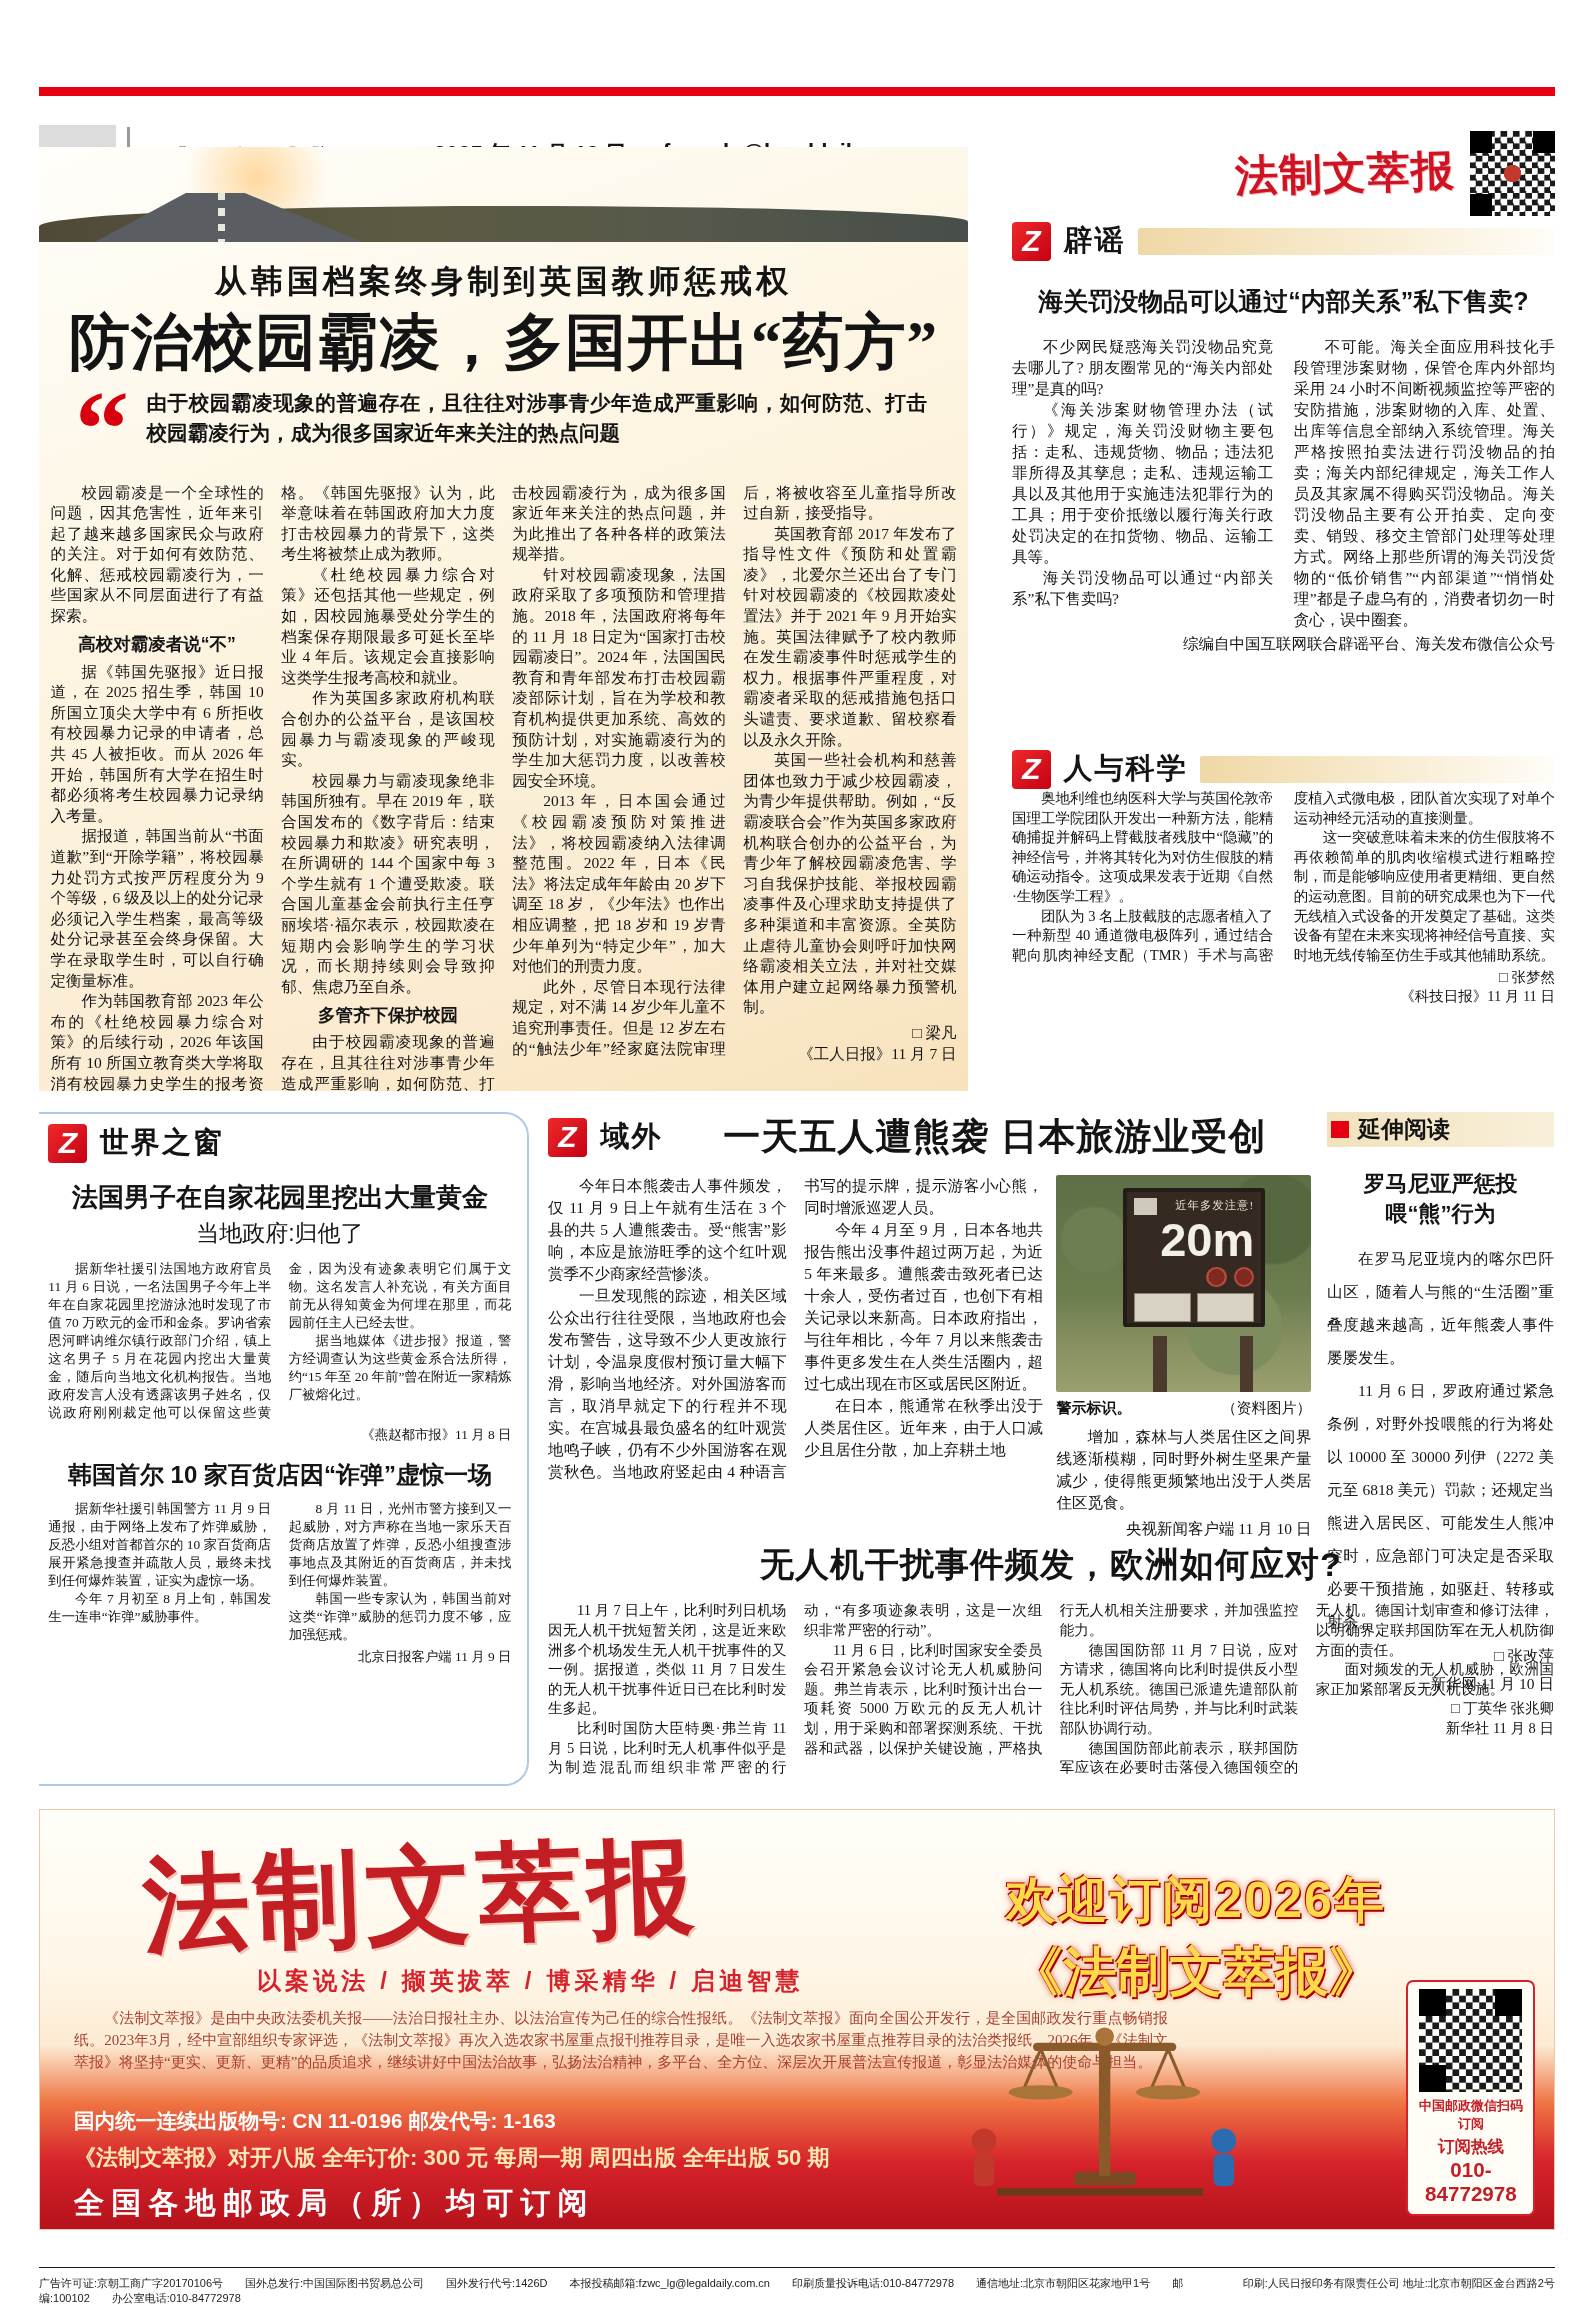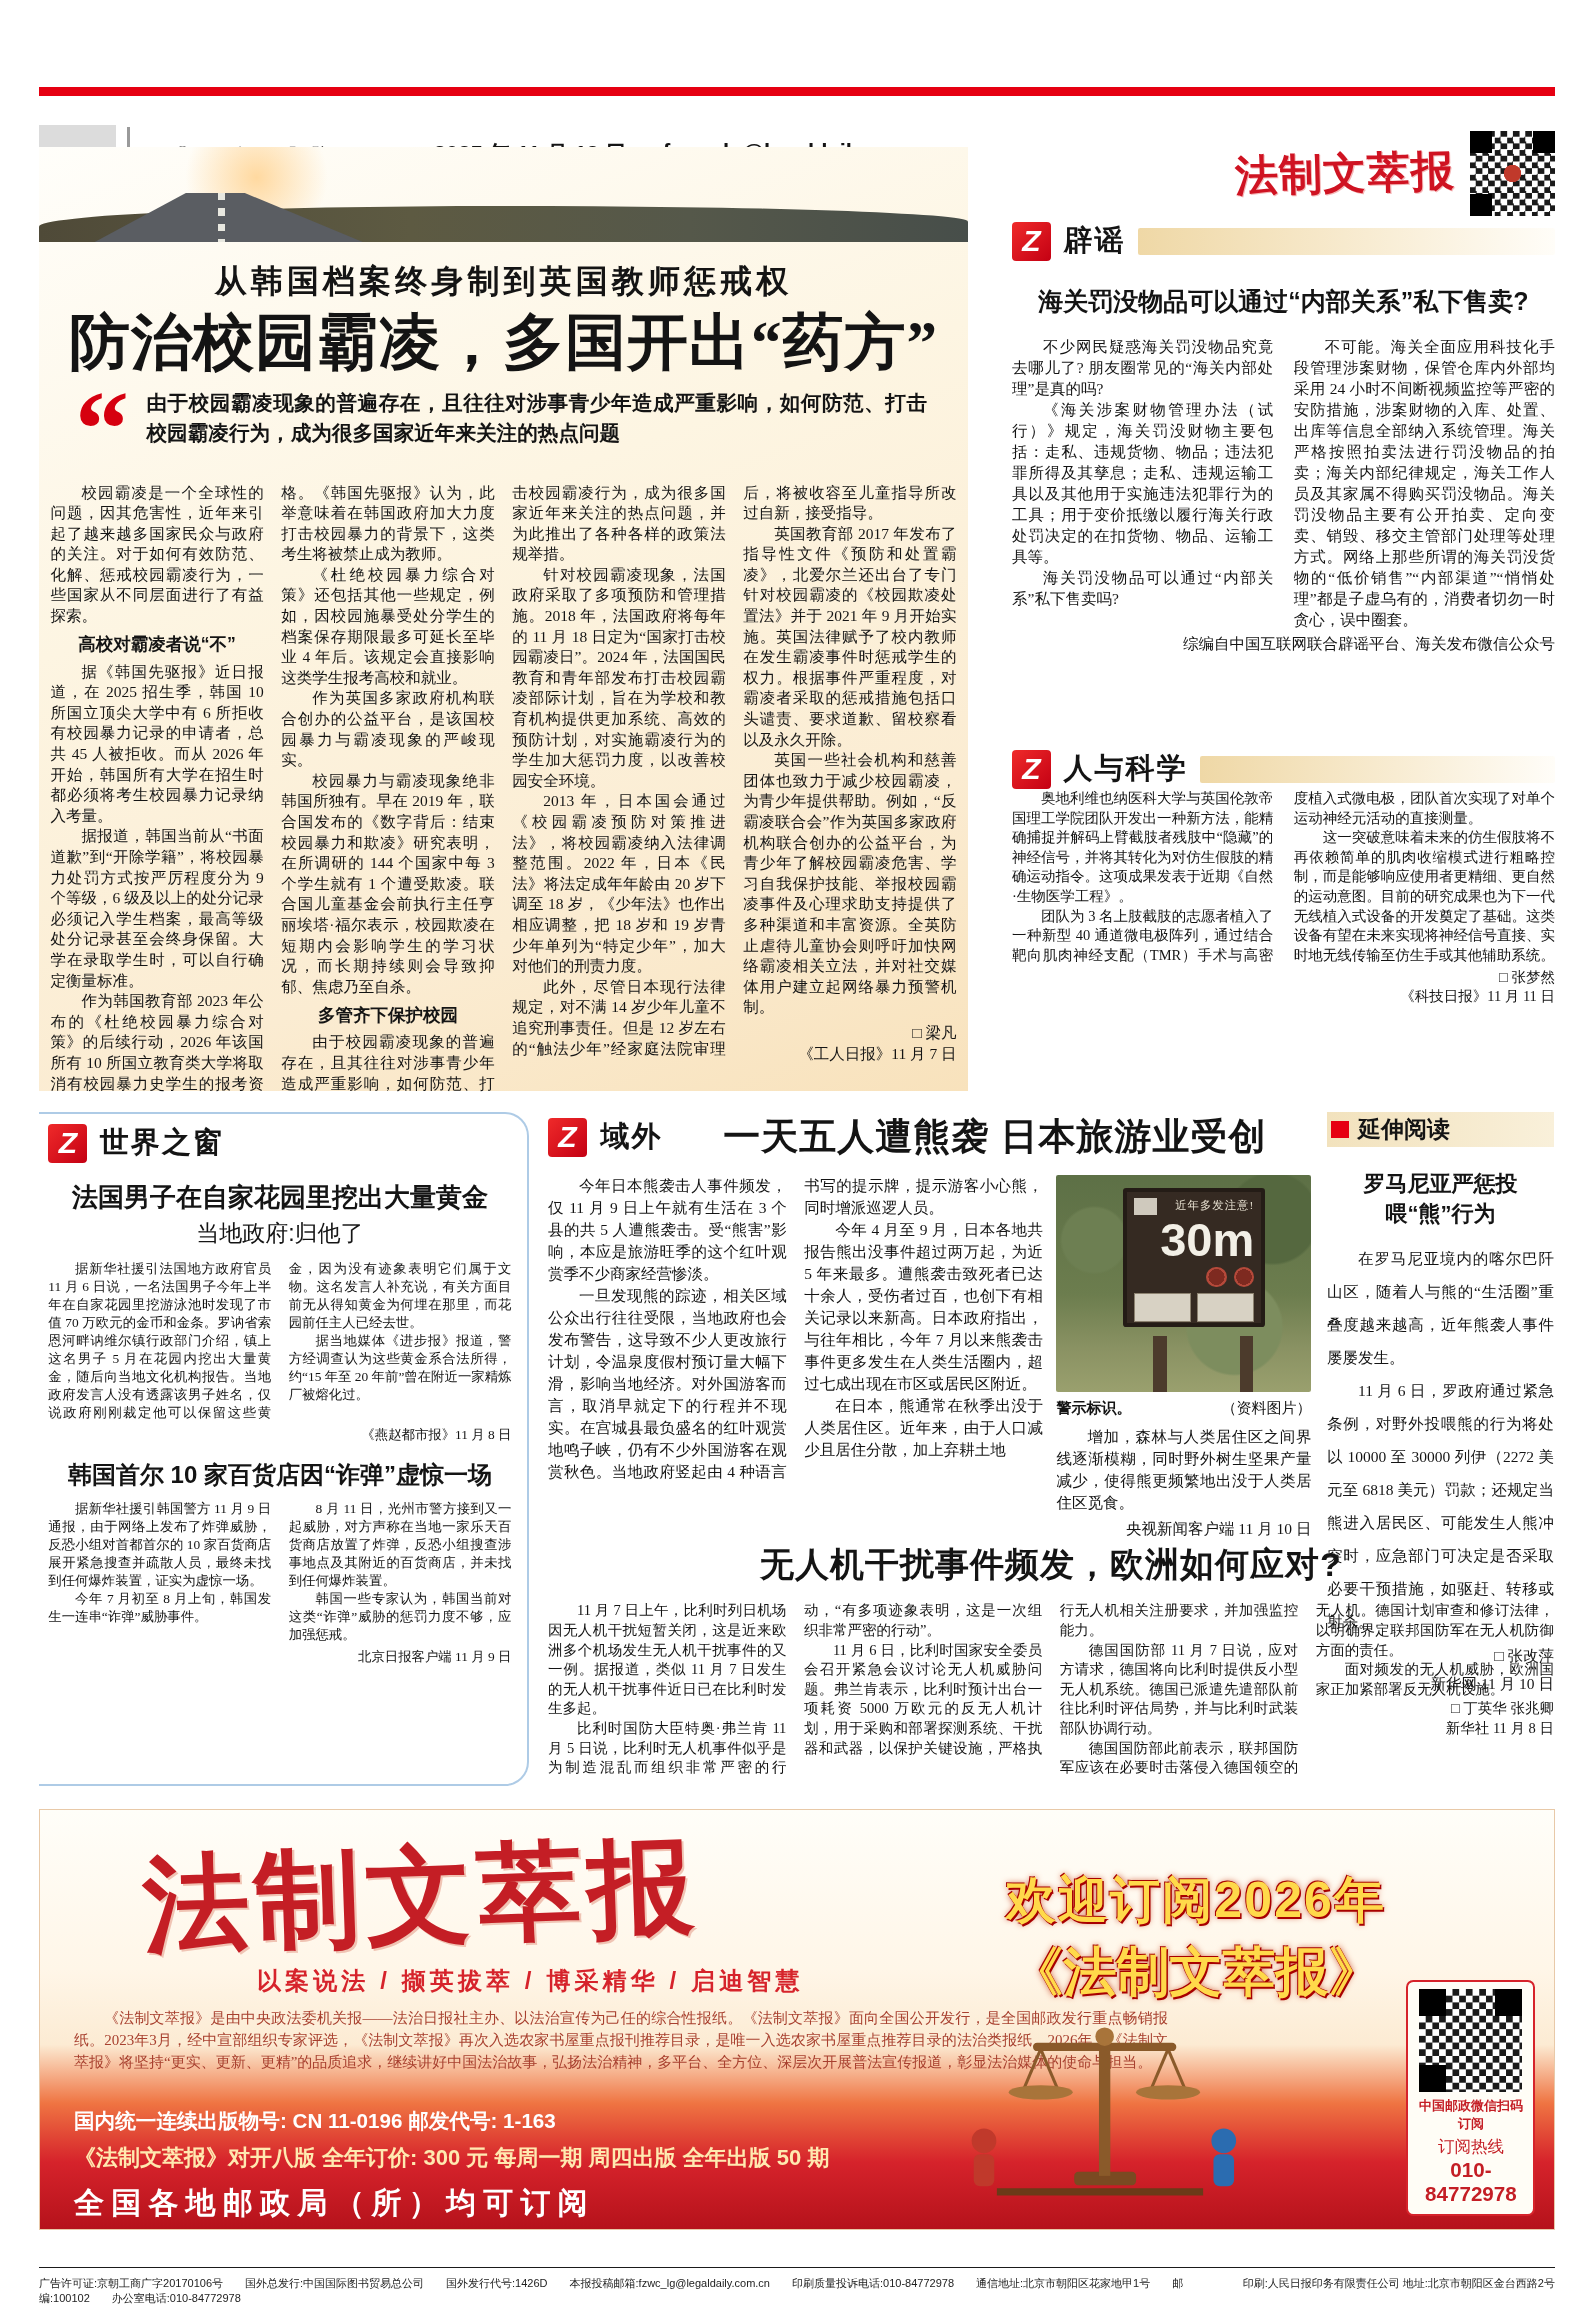--- a/index.html
+++ b/index.html
@@ -130,21 +130,21 @@
   .ad-body { position:absolute; left:34px; top:197px; width:1094px; font-size:15px; line-height:22px; color:#a8402f; text-align:justify; text-indent:2em; }
   .ad-pub   { position:absolute; left:34px; top:297px; font-family:"Liberation Sans",sans-serif; font-size:20.6px; font-weight:bold; color:#ffffff; }
   .ad-price { position:absolute; left:34px; top:333px; font-family:"Liberation Sans",sans-serif; font-size:22px; font-weight:bold; color:#ffe9b0; }
   .ad-order { position:absolute; left:34px; top:373px; font-family:"Liberation Sans",sans-serif; font-size:30px; font-weight:900; color:#ffffff; letter-spacing:7.2px; }
   .ad-illu { position:absolute; right:289px; bottom:20.6px; width:330px; height:222px; }
   .ad-qrbox { position:absolute; right:18.6px; top:170px; width:129px; background:#fffdf6; border:2.6px solid #d6232b; border-radius:7.2px; padding:7.2px 6.2px; text-align:center; }
   .qr2 { width:103px; height:103px; margin:0 auto; background-color:#fff;
         background-image:linear-gradient(#000,#000),linear-gradient(#000,#000),linear-gradient(#000,#000),repeating-conic-gradient(#1a1a1a 0% 25%, #fff 0% 50%);
         background-size:27px 27px,27px 27px,27px 27px,13.4px 13.4px; background-position:0 0,100% 0,0 100%,0 0; background-repeat:no-repeat,no-repeat,no-repeat,repeat; }
   .qr-cap { margin-top:5.2px; font-size:13px; color:#c41e25; font-family:"Liberation Sans",sans-serif; font-weight:bold; }
-  .qr-hot { margin-top:3.1px; font-size:16.5px; color:#c41e25; font-family:"Liberation Sans",sans-serif; font-weight:400; }
+  .qr-hot { margin-top:3.1px; font-size:16.5px; color:#c41e25; font-family:"Liberation Sans",sans-serif; font-weight:700; }
   .qr-tel { font-size:20.6px; color:#c41e25; font-family:"Liberation Sans",sans-serif; font-weight:900; }
 
   
   .footer { position:absolute; left:39px; top:2267px; width:1516px; border-top:1.5px solid #1a1a1a; padding-top:8.3px; display:flex; justify-content:space-between; gap:20.6px; font-size:11px; font-family:"Liberation Sans",sans-serif; color:#222; }
   .ft-print { white-space:nowrap; }
 </style>
 </head>
 <body>
 
 <div class="page">
@@ -278,21 +278,21 @@
           <p class="para">今年 4 月至 9 月，日本各地共报告熊出没事件超过两万起，为近 5 年来最多。遭熊袭击致死者已达十余人，受伤者过百，也创下有相关记录以来新高。日本政府指出，与往年相比，今年 7 月以来熊袭击事件更多发生在人类生活圈内，超过七成出现在市区或居民区附近。</p>
           <p class="para">在日本，熊通常在秋季出没于人类居住区。近年来，由于人口减少且居住分散，加上弃耕土地</p>
         </div>
       <div class="bear-right">
         <div class="photo">
           <div class="sign">
             <div class="sign-row1">
                 <div class="sign-chip"></div>
                 <div class="sign-cn">近年多发注意!</div>
               </div>
-            <div class="sign-50">30m</div>
+            <div class="sign-50">20m</div>
             <div class="sign-dots">
                 <div class="sign-dot"></div>
                 <div class="sign-dot"></div>
               </div>
             <div class="sign-panels">
                 <div class="sign-panel"></div>
                 <div class="sign-panel"></div>
               </div>
           </div>
           <div class="post" style="left:38%;"></div>

